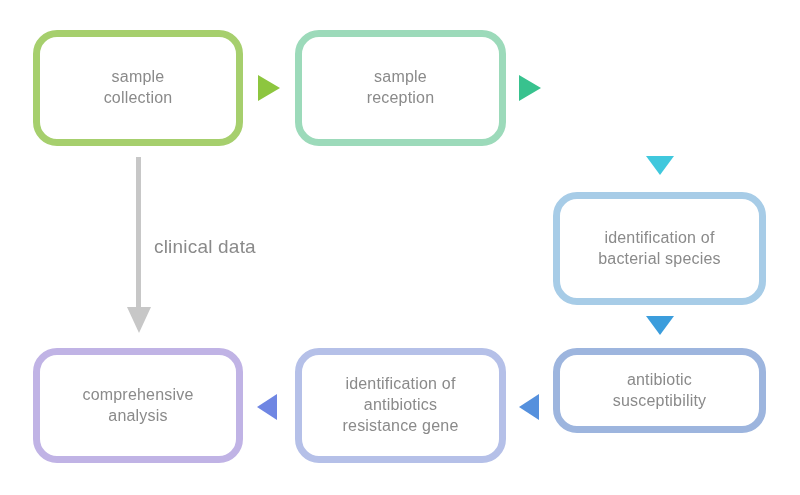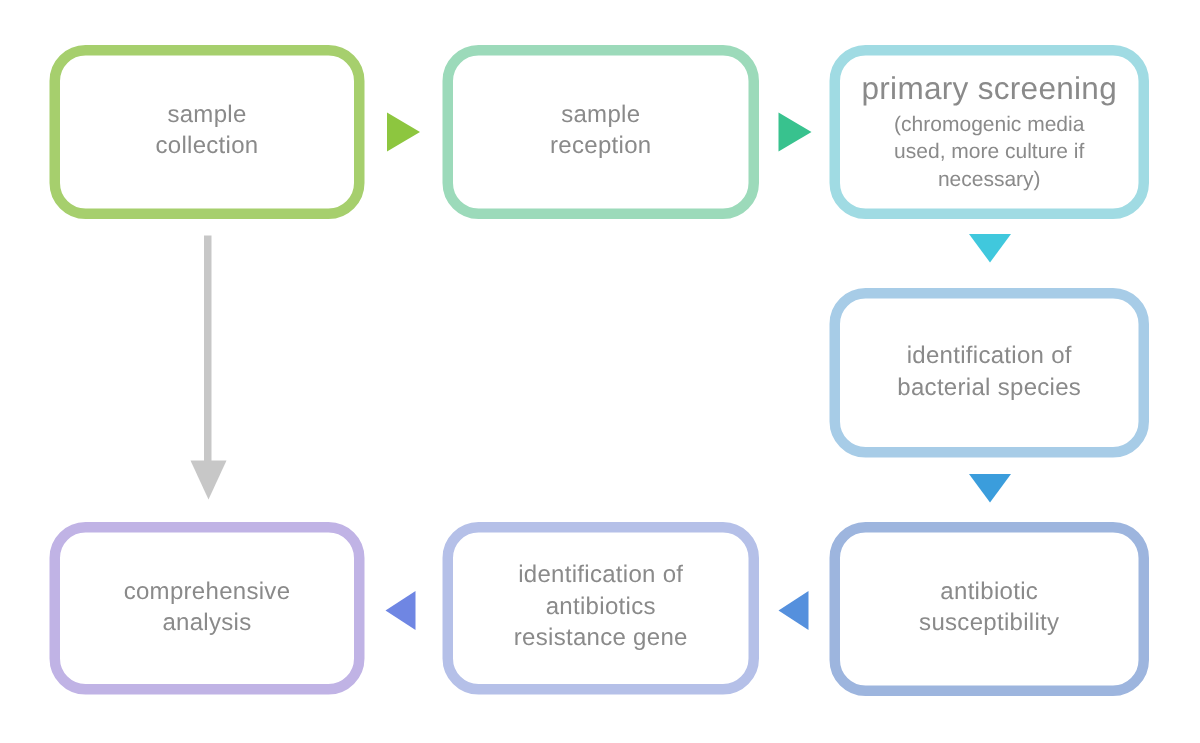--- a/index.html
+++ b/index.html
@@ -90,37 +90,31 @@
 
   <div class="arr arr-right" style="left: 258px; top: 75px; border-left-color: rgb(141, 198, 63);"></div>
 
   <div class="node" style="left: 295px; top: 30px; width: 211px; height: 116px; border-color: rgb(156, 218, 186);">
     <span class="label">sample
 reception</span>
   </div>
 
   <div class="arr arr-right" style="left: 519px; top: 75px; border-left-color: rgb(56, 194, 142);"></div>
 
-  <div class="node node--screening" style="left: 553px; top: 30px; width: 213px; height: 116px; border-color: rgb(160, 219, 227);">
-    <span class="label">primary screening</span>
-    <span class="sublabel">(chromogenic media
-used, more culture if
-necessary)</span>
-  </div>
 
   <div class="arr arr-down" style="left: 646px; top: 156px; border-top-color: rgb(64, 200, 221);"></div>
 
   <div class="node" style="left: 553px; top: 192px; width: 213px; height: 113px; border-color: rgb(167, 204, 231);">
     <span class="label">identification of
 bacterial species</span>
   </div>
 
   <div class="arr arr-down" style="left: 646px; top: 316px; border-top-color: rgb(59, 157, 220);"></div>
 
-  <div class="node" style="left: 553px; top: 348px; width: 213px; height: 116px; border-color: rgb(157, 181, 222);">
+  <div class="node" style="left: 553px; top: 348px; width: 213px; height: 85px; border-color: rgb(157, 181, 222);">
     <span class="label">antibiotic
 susceptibility</span>
   </div>
 
   <div class="arr arr-left" style="left: 519px; top: 394px; border-right-color: rgb(85, 144, 221);"></div>
 
   <div class="node" style="left: 295px; top: 348px; width: 211px; height: 115px; border-color: rgb(181, 192, 232);">
     <span class="label">identification of
 antibiotics
 resistance gene</span>
@@ -128,14 +122,15 @@
 
   <div class="arr arr-left" style="left: 257px; top: 394px; border-right-color: rgb(111, 134, 227);"></div>
 
   <div class="node" style="left: 33px; top: 348px; width: 210px; height: 115px; border-color: rgb(192, 179, 229); justify-content: center;">
     <span class="label">comprehensive
 analysis</span>
   </div>
 
   <div class="gray-line" style="background-color: rgb(199, 199, 199);"></div>
   <div class="gray-head" style="border-top-color: rgb(199, 199, 199);"></div>
+  <span class="edge-label">clinical data</span>
 
 </div>
 
 </body></html>

